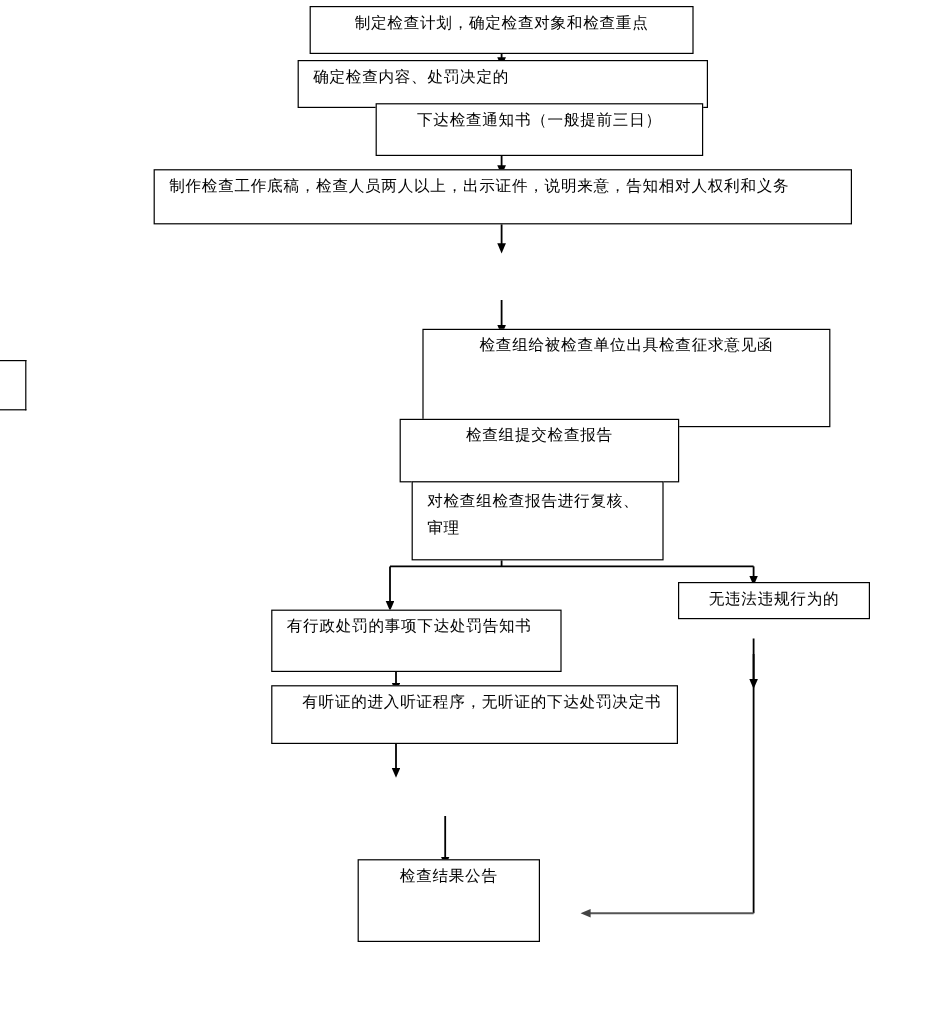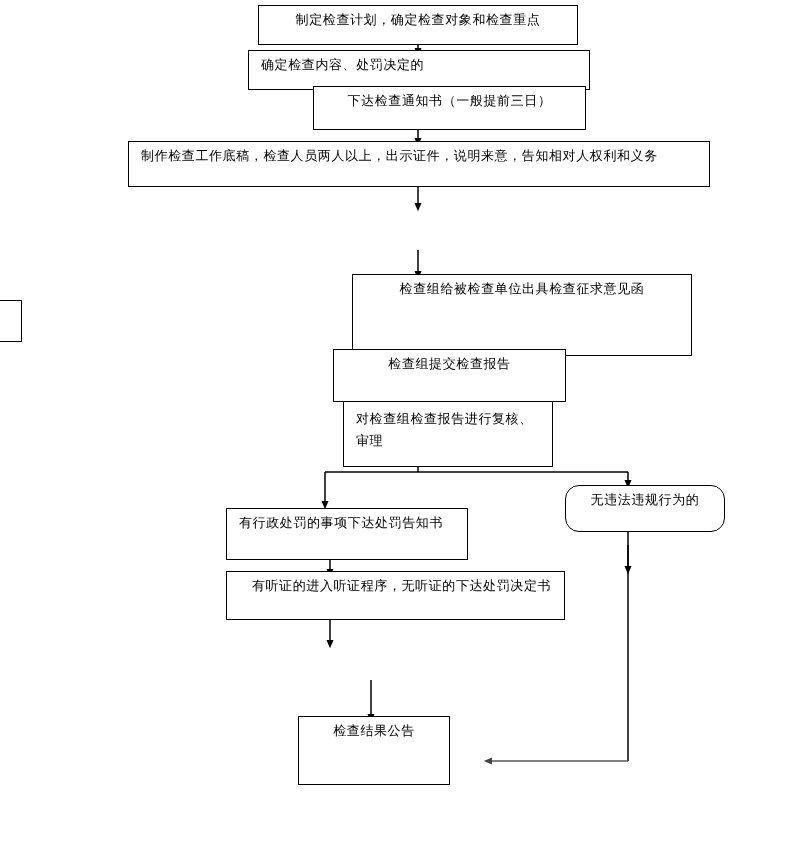--- a/index.html
+++ b/index.html
@@ -123,18 +123,18 @@
   <div class="node align-left two-line" style="left:343px; top:401px; width:210px; height:66px;">
     <span>对检查组检查报告进行复核、</span><br>
     <span>审理</span>
   </div>
 
   <div class="node align-left" style="left:226px; top:508px; width:242px; height:52px;">有行政处罚的事项下达处罚告知书</div>
 
   <div class="node align-left" style="left:226px; top:571px; width:339px; height:49px;text-align:center;">有听证的进入听证程序，无听证的下达处罚决定书</div>
 
 
-  <div class="node" style="left:565px; top:485px; width:160px; height:47px;border-radius:14px;">无违法违规行为的</div>
+  <div class="node" style="left:565px; top:485px; width:160px; height:31px;">无违法违规行为的</div>
 
   <div class="node" style="left:298px; top:716px; width:152px; height:69px;">检查结果公告</div>
 
 
 </div>
 
 </body></html>

